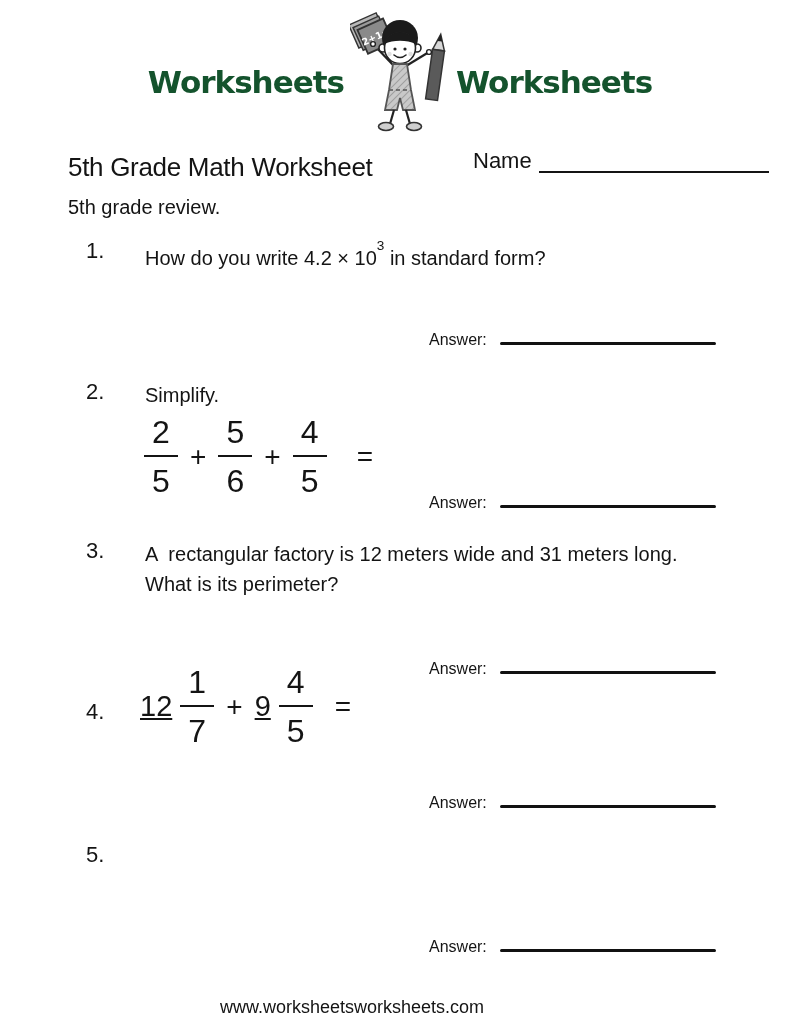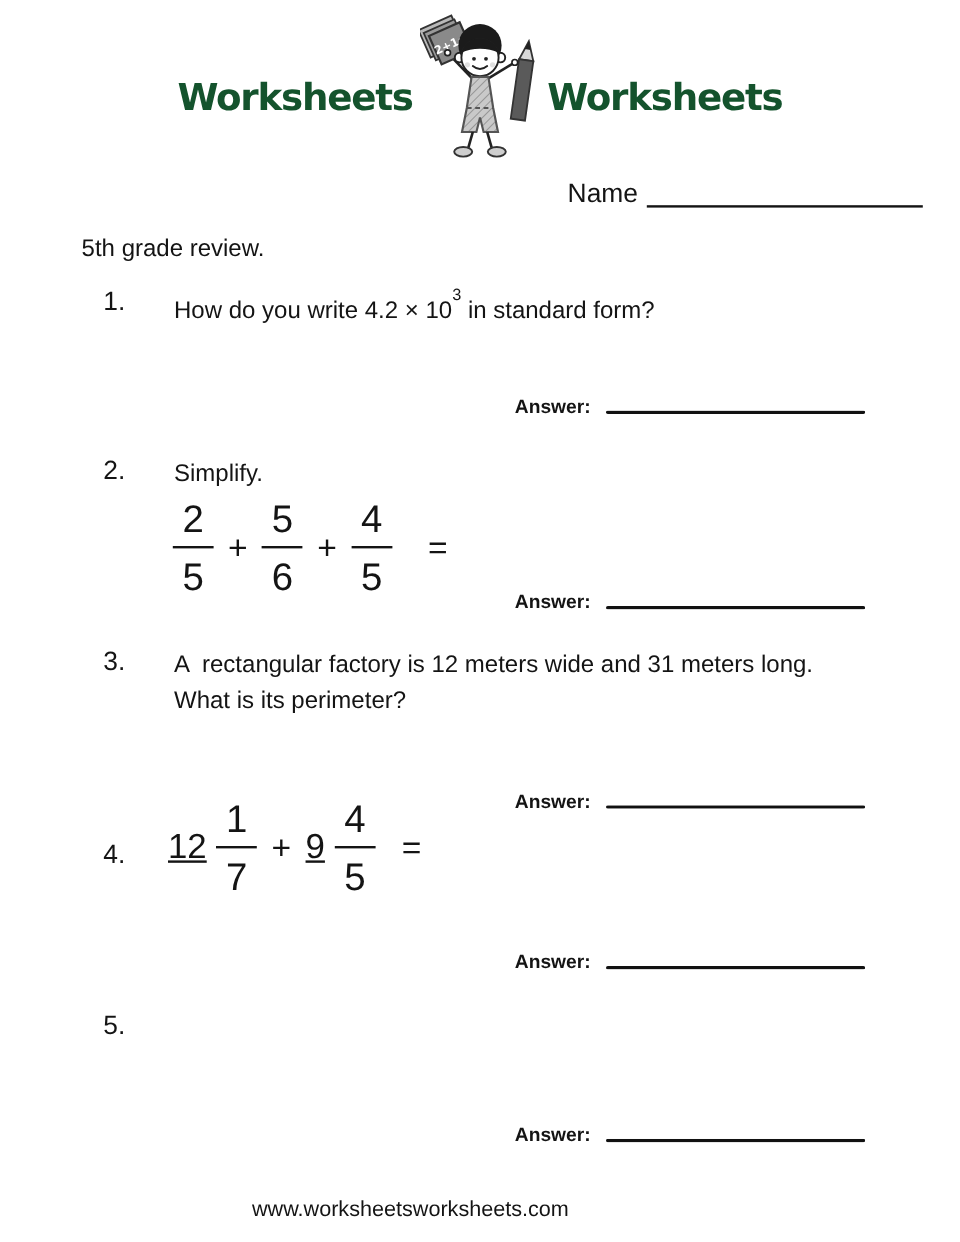--- a/index.html
+++ b/index.html
@@ -28,26 +28,26 @@
   
   .expr{position:absolute;display:flex;align-items:center;line-height:1;}
   .frac{display:inline-flex;flex-direction:column;align-items:center;}
   .frac .fnum{font-size:32px;padding-bottom:7px;}
   .frac .fbar{width:34px;border-top:2.5px solid #141414;}
   .frac .fden{font-size:32px;padding-top:8px;}
   .op{font-size:28px;margin:0 12px;}
   .whole{font-size:29px;margin-right:8px;text-decoration:underline;}
   .eq{font-size:28px;margin-left:30px;}
   
-  .answer-row{position:absolute;left:429px;display:flex;align-items:flex-end;height:20px;font-weight:bold;}
+  .answer-row{position:absolute;left:429px;display:flex;align-items:flex-end;height:20px;}
   .answer-label{font-size:16px;}
   .answer-line{display:inline-block;width:216px;border-bottom:3px solid #111;
     border-radius:2px;margin-left:13px;margin-bottom:4px;}
   
-  .footer{position:absolute;left:0;top:997px;width:684px;text-align:center;font-size:18px;}
+  .footer{position:absolute;left:0;top:997px;width:684px;text-align:center;font-size:18px;padding-left:10px;}
 </style>
 </head>
 <body>
 
 <div class="page">
 
   <div class="logo-row">
     <span class="logo-text">Worksheets</span>
     <svg class="mascot" viewBox="0 0 100 124" xmlns="http://www.w3.org/2000/svg">
       <defs>
@@ -90,20 +90,21 @@
       <line x1="44" y1="102" x2="40" y2="116" stroke="#222" stroke-width="2.2"></line>
       <line x1="56" y1="102" x2="60" y2="116" stroke="#222" stroke-width="2.2"></line>
       <ellipse cx="36" cy="118.5" rx="7.5" ry="4" fill="#cfcfcf" stroke="#333" stroke-width="1.6"></ellipse>
       <ellipse cx="64" cy="118.5" rx="7.5" ry="4" fill="#cfcfcf" stroke="#333" stroke-width="1.6"></ellipse>
       <circle cx="23" cy="36" r="2.4" fill="#fff" stroke="#222" stroke-width="1.4"></circle>
       <circle cx="79" cy="44" r="2.4" fill="#fff" stroke="#222" stroke-width="1.4"></circle>
     </svg>
     <span class="logo-text">Worksheets</span>
   </div>
 
+  <h1 class="title">5th Grade Math Worksheet</h1>
   <div class="name-row">
     <span class="name-label">Name</span>
     <span class="name-line"></span>
   </div>
   <div class="subtitle">5th grade review.</div>
 
   <div class="qnum" style="top:238px">1.</div>
   <div class="qtext" style="top:238px"><span>How do you write 4.2 × 10</span><sup class="exp">3</sup><span> in standard form?</span></div>
 
   <div class="answer-row" style="top:329px">

